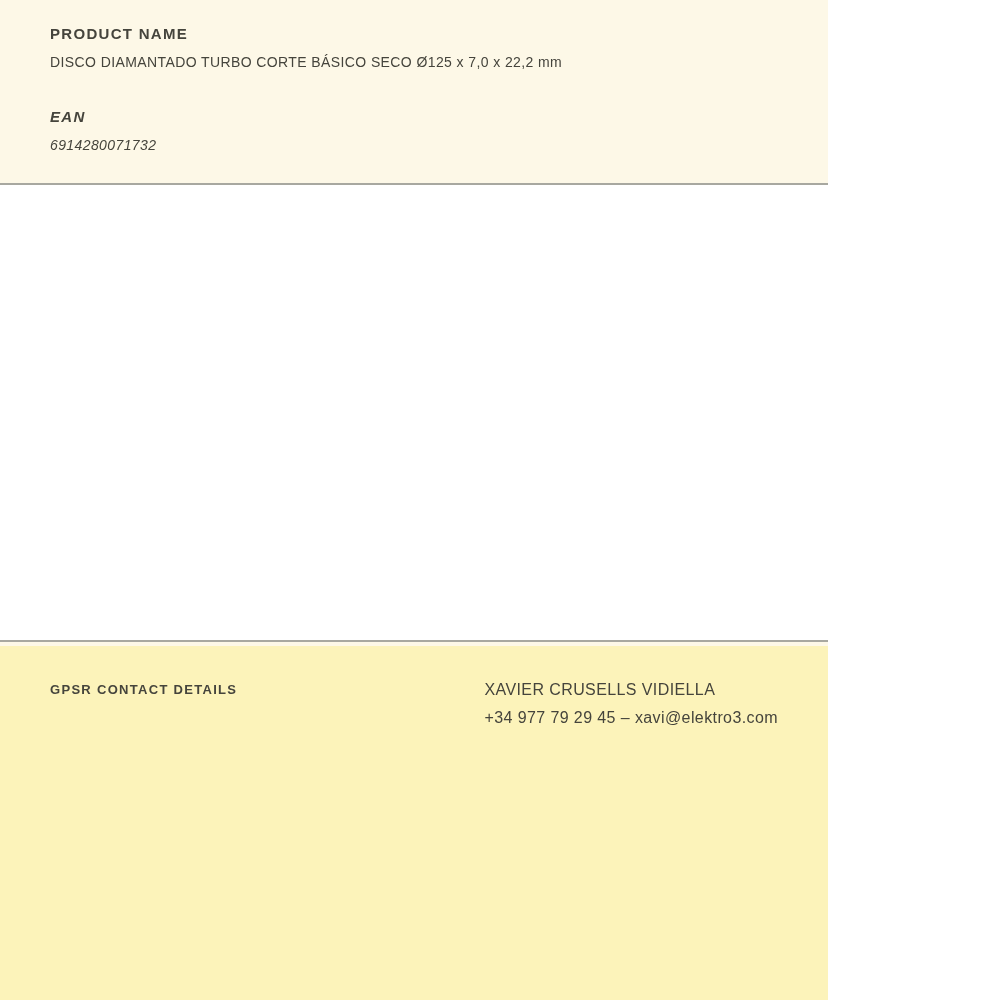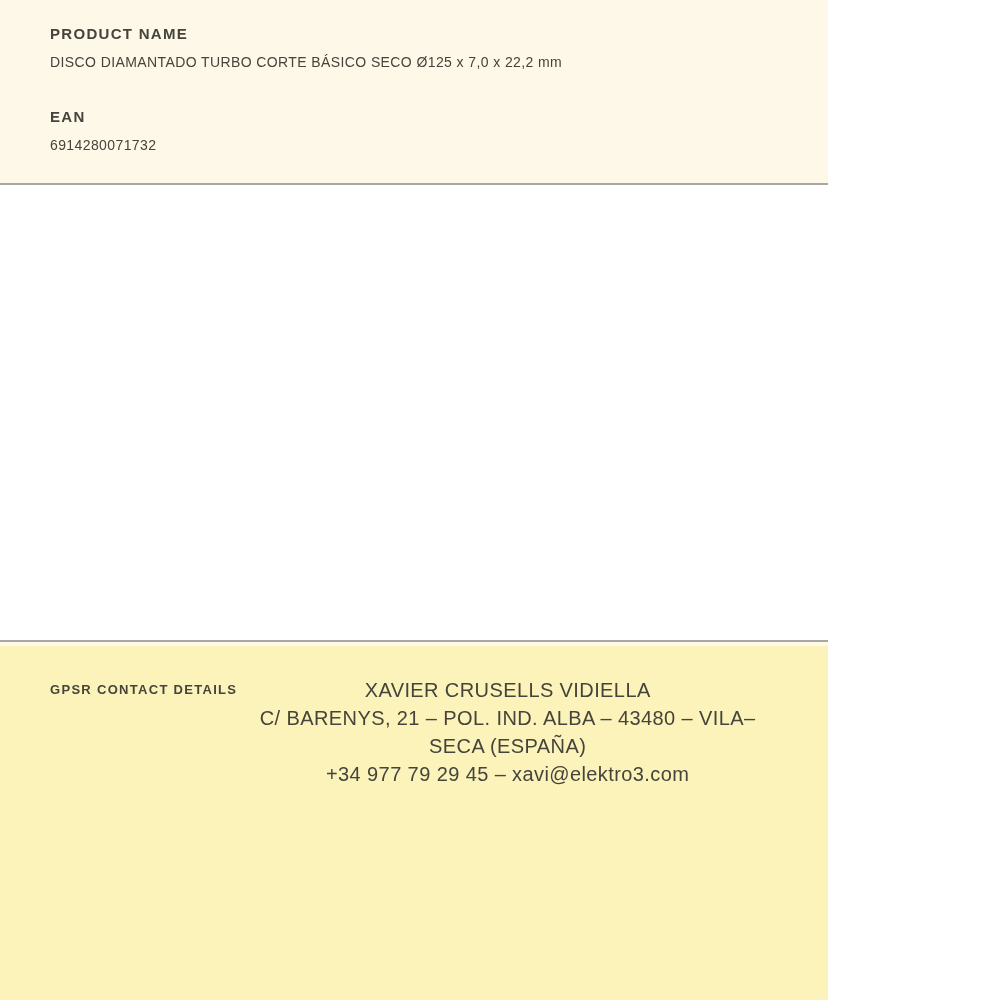--- a/index.html
+++ b/index.html
@@ -32,21 +32,21 @@
     font-size: 15px;
     letter-spacing: 1.3px;
     line-height: 18px;
   }
   .field-value {
     font-size: 14px;
     letter-spacing: 0.4px;
     line-height: 19px;
     margin-top: 10px;
   }
-  .field + .field { margin-top: 36px; }
+  .field + .field { margin-top: 36px; font-style: italic; }
 
   
   .image-section {
     background: #ffffff;
     height: 457px;
     border-bottom: 2px solid var(--divider, #a8a8a0);
     flex: none;
   }
 
   
@@ -81,22 +81,22 @@
     align-items: flex-start;
   }
   .gpsr-label {
     font-weight: bold;
     font-size: 13px;
     letter-spacing: 1.3px;
     line-height: 28px;
     white-space: nowrap;
   }
   .gpsr-contact {
-    text-align: center;
-    font-size: 20px;
+    text-align: left;
+    font-size: 16px;
     letter-spacing: 0.4px;
     line-height: 28px;
   }
 </style>
 </head>
 <body>
 
 <div class="sheet">
 
   <section class="top-section">
@@ -110,18 +110,17 @@
     </div>
   </section>
 
   <section class="image-section"></section>
 
 
   <section class="gpsr-section">
     <div class="gpsr-label">GPSR CONTACT DETAILS</div>
     <div class="gpsr-contact">
       <div>XAVIER CRUSELLS VIDIELLA</div>
-      <div>C/ BARENYS, 21 – POL. IND. ALBA – 43480 – VILA–SECA (ESPAÑA)</div>
       <div>+34 977 79 29 45 – xavi@elektro3.com</div>
     </div>
   </section>
 
 </div>
 
 </body></html>

